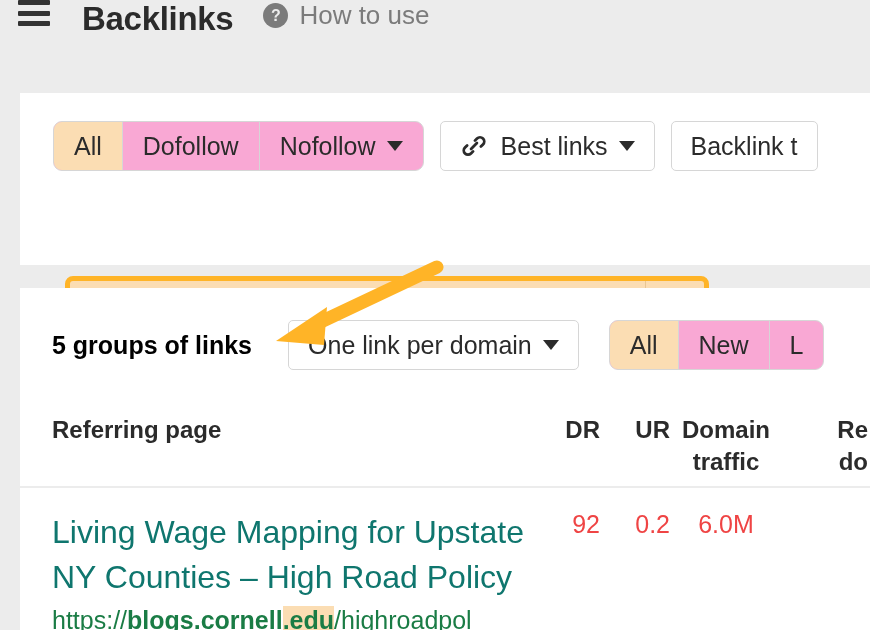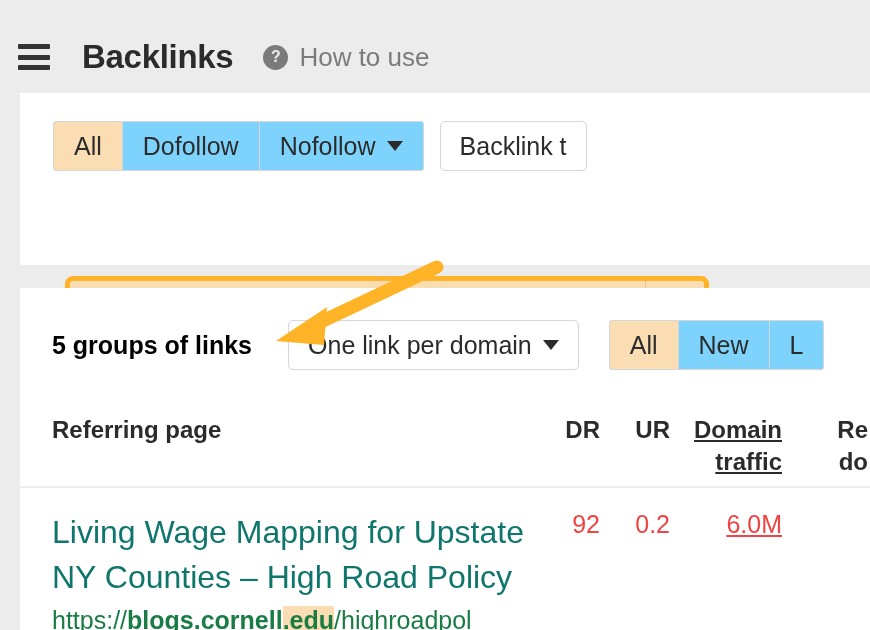--- a/index.html
+++ b/index.html
@@ -18,24 +18,24 @@
   .page {
     position: relative;
     width: 870px;
     height: 630px;
     overflow: hidden;
   }
 
   
   .header {
     position: absolute;
-    left: 0; top: 16px;
+    left: 0; top: 0;
     width: 702px; height: 82px;
     display: flex;
-    align-items: center;
+    align-items: flex-start;
     background: #ececec;
   }
   .hamburger {
     margin-left: 18px;
     width: 32px; height: 26px;
     display: flex;
     flex-direction: column;
     justify-content: space-between;
     cursor: pointer;
   }
@@ -90,24 +90,24 @@
   .filter-row {
     position: absolute;
     left: 33px;
     top: 28px;
     display: flex;
     align-items: center;
   }
   .segmented {
     display: flex;
     border: 1px solid #d6d6d6;
-    border-radius: 3px;
+    border-radius: 9px;
     overflow: hidden;
     height: 48px;
-    background: #7dd3fc;
+    background: #f9a8d4;
   }
   .seg-item {
     display: flex;
     align-items: center;
     justify-content: center;
     padding: 0 20px;
     font-size: 25px;
     color: #2b2b2b;
     border-right: 1px solid #d6d6d6;
     cursor: pointer;
@@ -235,21 +235,21 @@
   }
   .th {
     font-size: 24px;
     font-weight: bold;
     color: #2b2b2b;
     line-height: 1.35;
   }
   .col-page   { width: 512px; padding-left: 32px; box-sizing: border-box; }
   .col-dr     { width: 68px;  text-align: right; }
   .col-ur     { width: 70px;  text-align: right; }
-  .col-dt     { width: 112px; text-align: right; text-decoration: underline; }
+  .col-dt     { width: 112px; text-align: center; }
   .col-rd     { width: 86px;  text-align: right; }
   .trow {
     display: flex;
     align-items: flex-start;
     padding-top: 22px;
   }
   .cell-title {
     font-size: 32px;
     color: #0f766e;
     line-height: 1.42;
@@ -305,20 +305,31 @@
         </div>
         <div class="seg-item">
           <span>Dofollow</span>
         </div>
         <div class="seg-item">
           <span>Nofollow</span>
           <i class="caret"></i>
         </div>
       </div>
 
+      <div class="btn">
+        <span class="link-icon">
+          <svg width="28" height="28" viewBox="0 0 24 24" fill="none" stroke="#2b2b2b" stroke-width="2.4" stroke-linecap="round">
+            <path d="M9.5 14.5 L14.5 9.5"></path>
+            <path d="M12.8 7.4 L14.6 5.6 a3.6 3.6 0 0 1 5.1 5.1 l-1.8 1.8"></path>
+            <path d="M11.2 16.6 L9.4 18.4 a3.6 3.6 0 0 1 -5.1 -5.1 l1.8 -1.8"></path>
+          </svg>
+        </span>
+        <span>Best links</span>
+        <i class="caret"></i>
+      </div>
 
       <div class="btn">
         <span>Backlink t</span>
       </div>
     </div>
 
     <div class="chip-wrap">
       <div class="chip">
         <div class="chip-text">
           <span>Ref. page domain: Contains </span>

